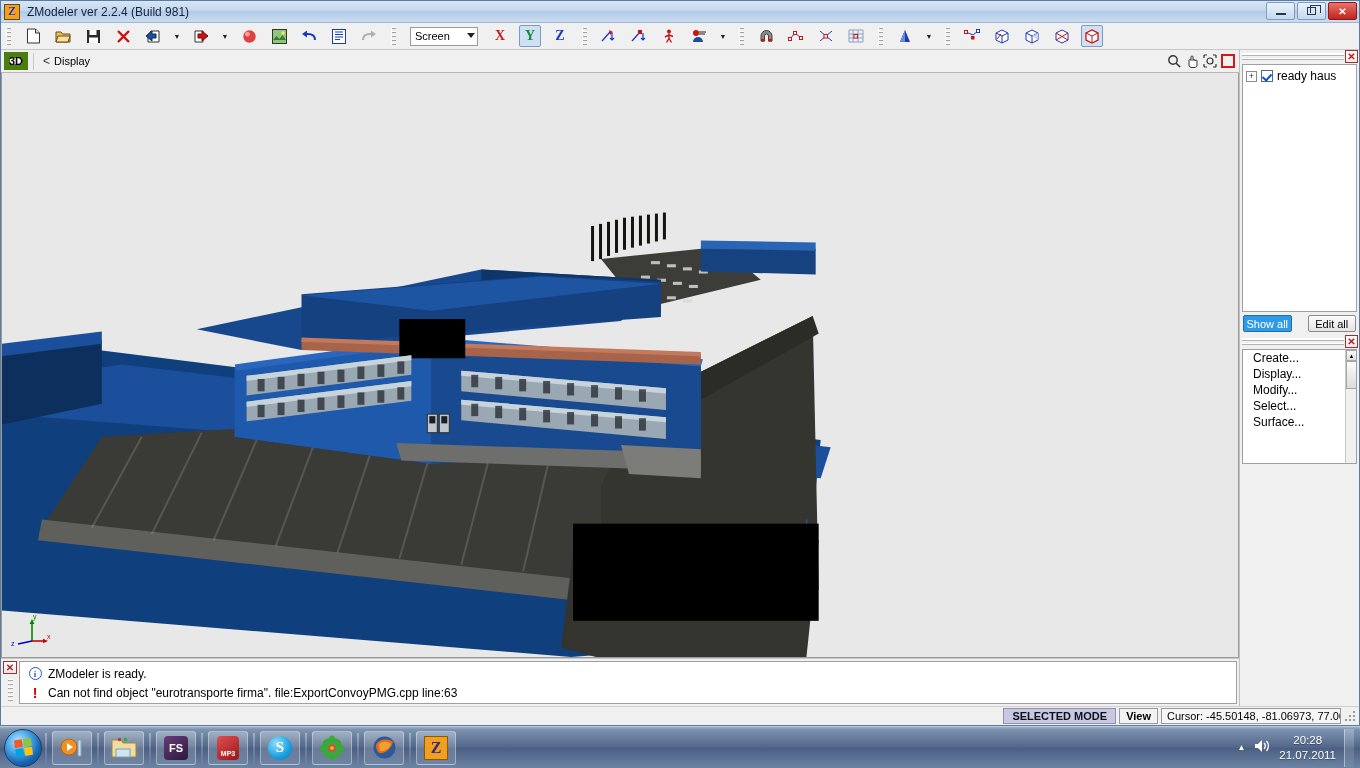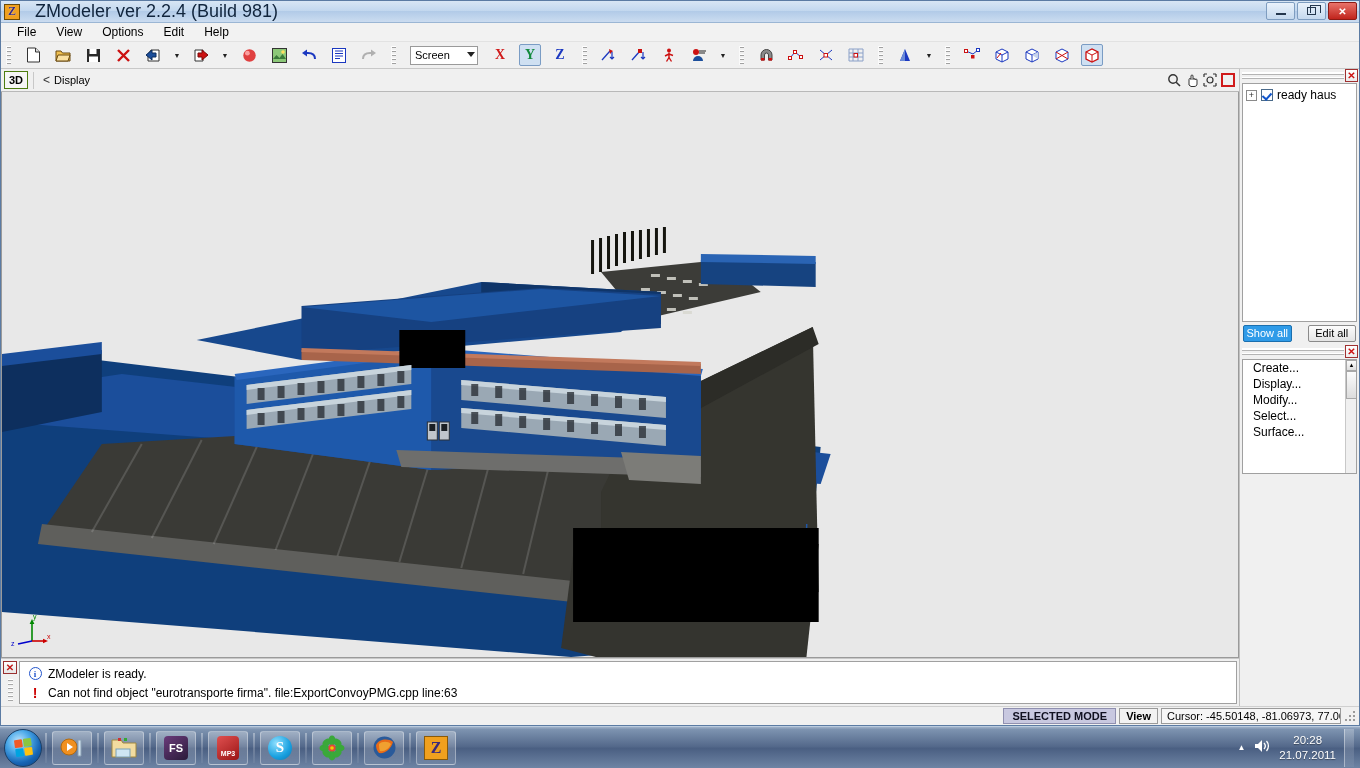--- a/index.html
+++ b/index.html
@@ -21,21 +21,21 @@
     border-bottom: 1px solid #9bb6d4;
     display: flex; align-items: center; padding-left: 3px;
     position: relative;
   }
   .zlogo {
     width: 16px; height: 16px; background: #f0a01e; border: 1px solid #6b4a08;
     color: #3b2a7a; font-weight: bold; font-size: 12px; font-family: "Liberation Serif", serif;
     display: flex; align-items: center; justify-content: center;
     text-shadow: 0 0 1px #fff;
   }
-  .title-text { margin-left: 15px; font-size: 18px; color: #10243c; }
+  .title-text { margin-left: 7px; font-size: 12px; color: #10243c; }
   .wbtns { position: absolute; right: 2px; top: 1px; display: flex; gap: 2px; }
   .wbtn {
     width: 29px; height: 18px; border: 1px solid #7e9dc0; border-radius: 2px;
     background: linear-gradient(to bottom,#eaf2fb,#c5d9ee);
     display: flex; align-items: center; justify-content: center;
     font-size: 10px; color: #24374d;
   }
   .wbtn.close { background: linear-gradient(to bottom,#e8736a,#c0241c); border-color:#8d1a14; color:#fff; font-weight:bold; }
   .wbtn .minglyph { width:10px; height:2px; background:#24374d; margin-top:6px; }
   .wbtn .maxglyph { width:9px; height:8px; border:1px solid #24374d; position:relative; }
@@ -76,21 +76,21 @@
   
   .main { flex:1 1 auto; display:flex; min-height:0; }
   .leftcol { flex:1 1 auto; display:flex; flex-direction:column; min-width:0; }
 
   
   .vp-head {
     height:23px; flex:0 0 23px; background:#f0f0f0; border-bottom:1px solid #b8b8b8;
     display:flex; align-items:center; padding:0 3px; position:relative;
   }
   .vp-3d {
-    width:24px;height:18px;border:1px solid #4d7c0f;background:#f6f6f6;
+    width:24px;height:18px;border:6px solid #4d7c0f;background:#f6f6f6;
     display:flex;align-items:center;justify-content:center;font-size:11px;font-weight:bold;
   }
   .vp-sep{width:1px;height:17px;background:#c8c8c8;margin:0 5px;}
   .vp-back{font-size:12px;color:#333;padding:0 4px;}
   .vp-disp{font-size:11px;color:#000;}
   .vp-right{position:absolute;right:3px;top:2px;display:flex;align-items:center;gap:1px;}
   .vp-ico{width:17px;height:17px;display:flex;align-items:center;justify-content:center;}
   .vp-red{width:14px;height:14px;border:2px solid #d01a1a;background:#f0f0f0;}
 
   
@@ -170,27 +170,20 @@
       <div class="wbtn">
           <div class="minglyph"></div>
         </div>
       <div class="wbtn">
           <div class="maxglyph"></div>
         </div>
       <div class="wbtn close">✕</div>
     </div>
   </div>
 
-  <div class="menubar">
-    <span>File</span>
-    <span>View</span>
-    <span>Options</span>
-    <span>Edit</span>
-    <span>Help</span>
-  </div>
 
   <div class="toolbar">
     <div class="grip"></div>
 
     <div class="tbtn">
       <svg width="15" height="16" viewBox="0 0 15 16">
           <path d="M1.5 1h8l4 4v10h-12z" fill="#fff" stroke="#333"></path>
           <path d="M9.5 1v4h4" fill="#ddd" stroke="#333"></path>
         </svg>
     </div>

